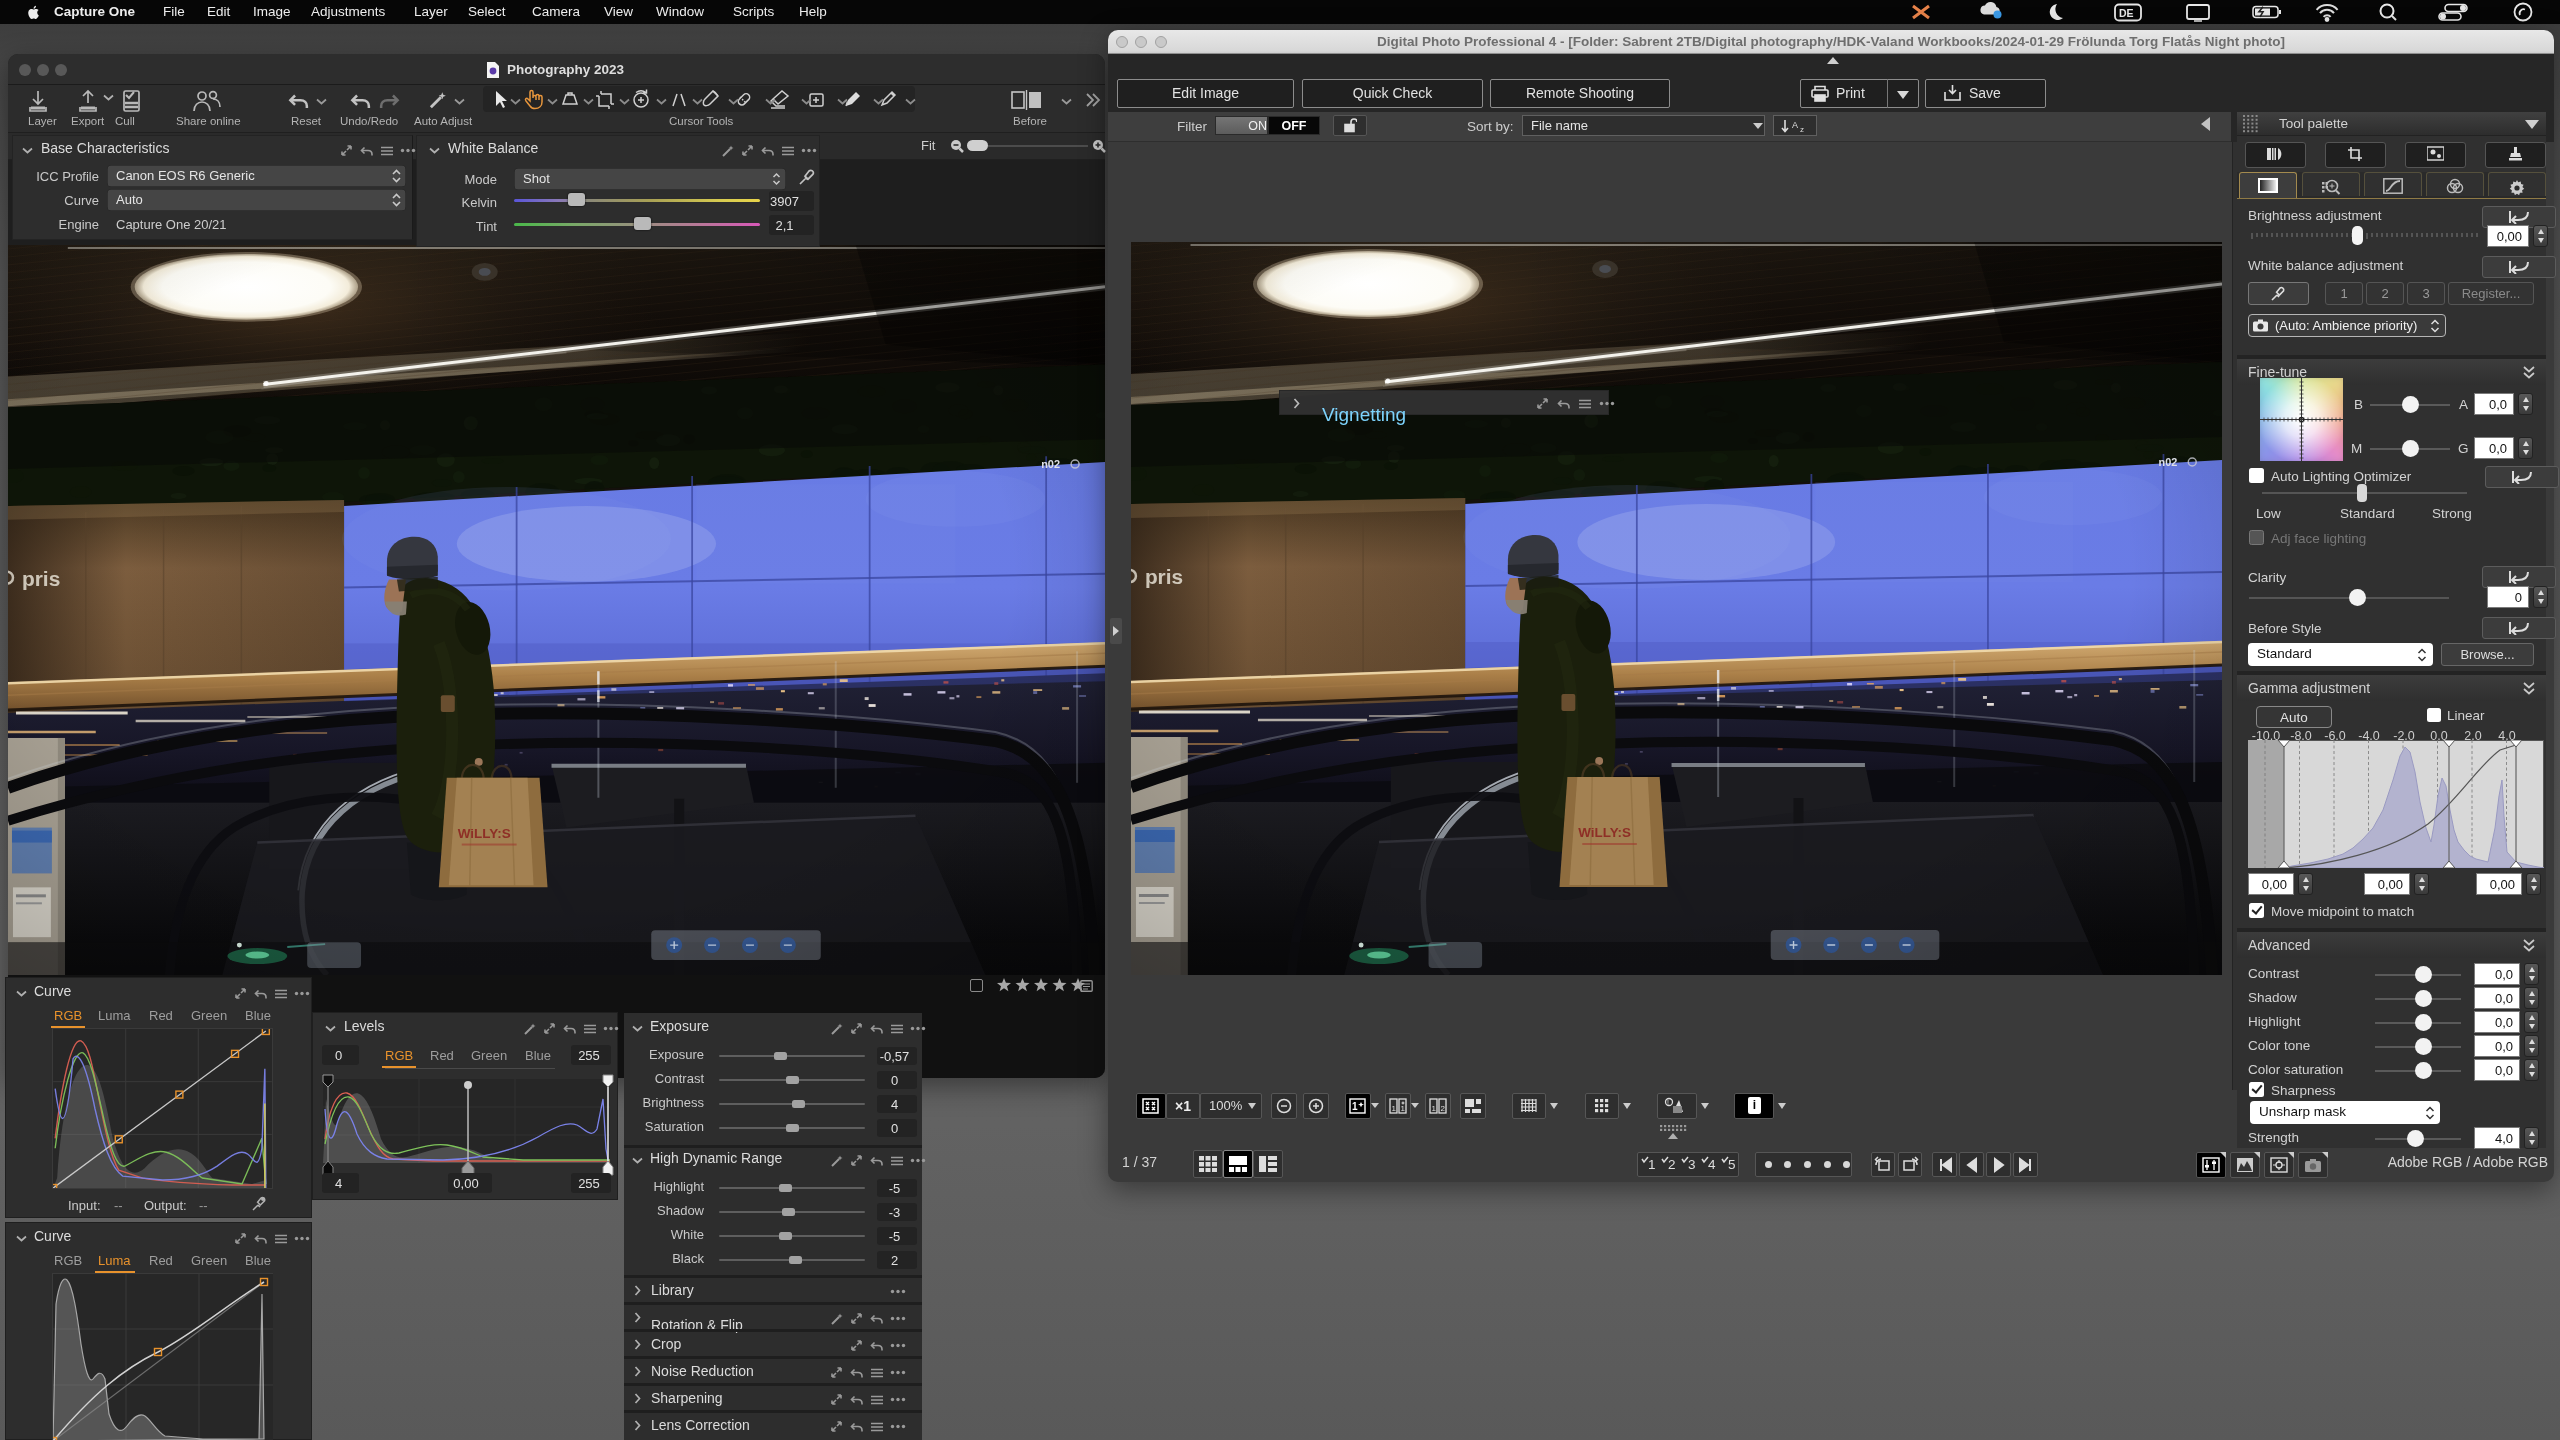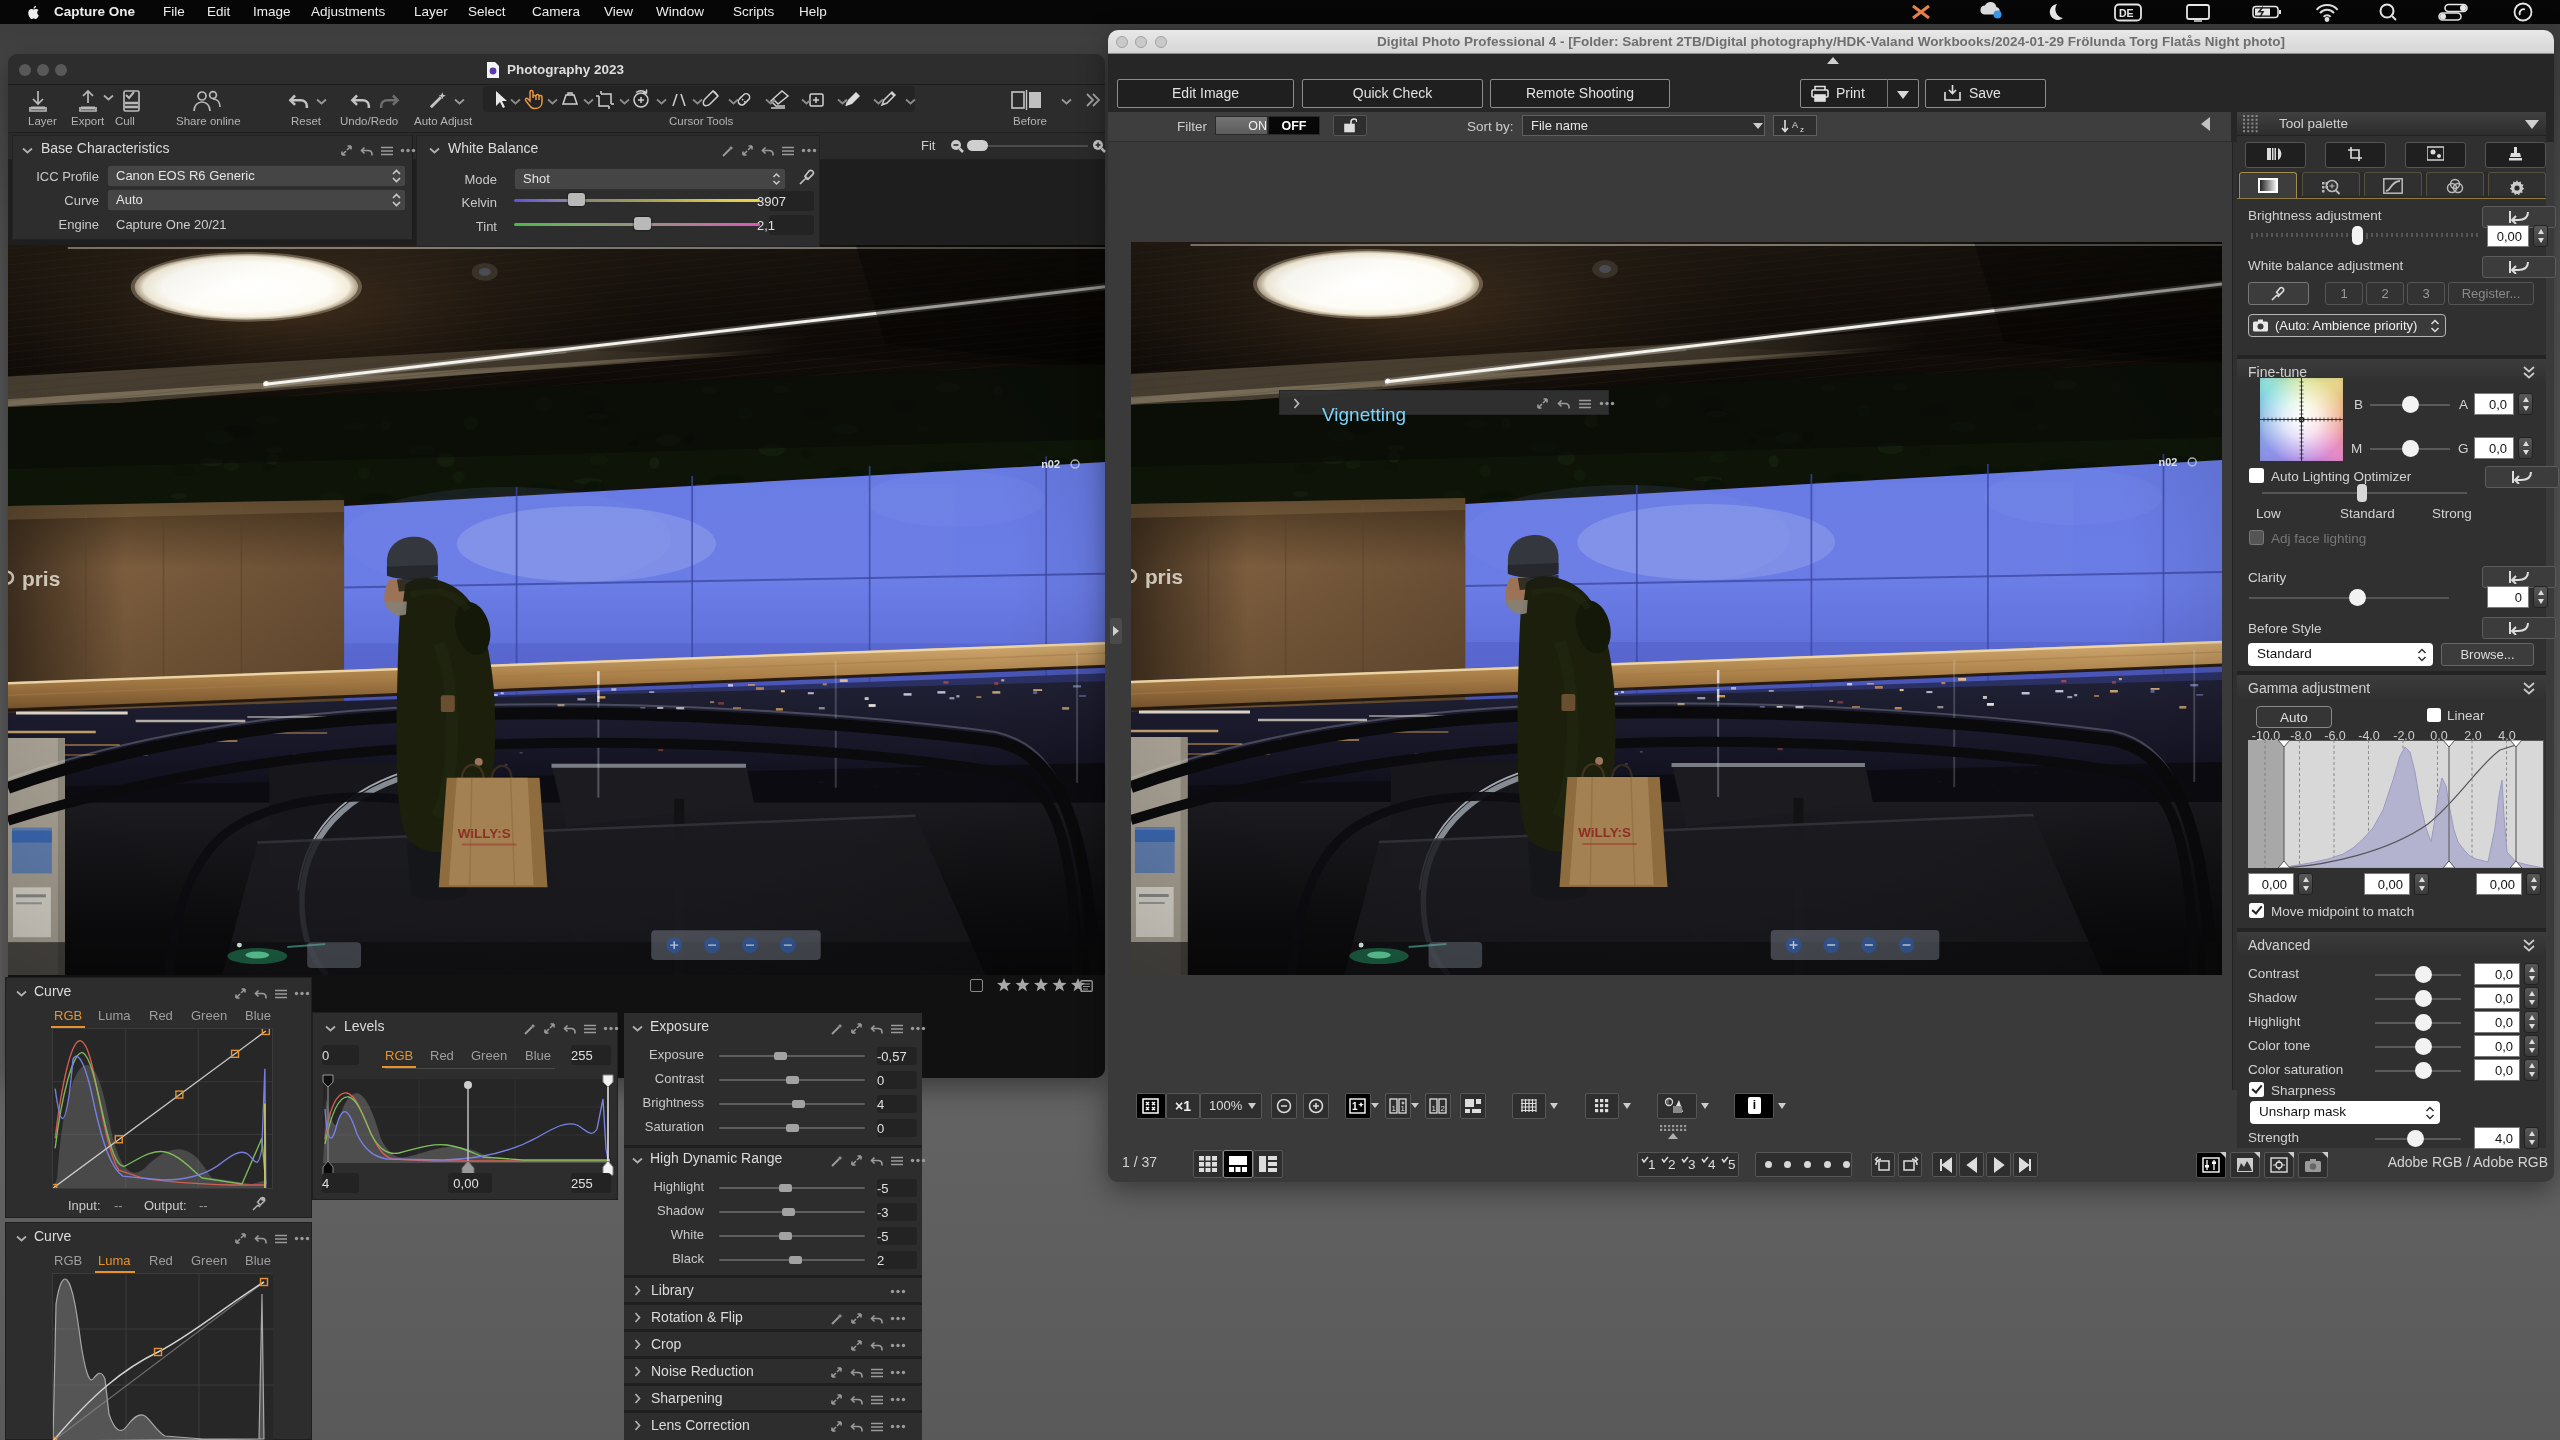--- a/index.html
+++ b/index.html
@@ -11,21 +11,21 @@
 #menubar .mi{position:absolute;top:4px;white-space:nowrap}
 .win{position:absolute;border-radius:10px;box-shadow:0 8px 28px rgba(0,0,0,0.42)}
 .tl{position:absolute;width:12px;height:12px;border-radius:50%}
 .phead{font-size:14px;color:#dcdcdc}
 svg{display:block}
 .dd{background:#454545;border-radius:4px;color:#e4e4e4;font-size:13px;position:absolute;box-shadow:0 0 0 0.5px #1c1c1c inset}
 .stp{position:absolute;right:4px;top:3px;width:11px;height:16px}
 .lbl{position:absolute;color:#c9c9c9;font-size:13px;text-align:right}
 .track{position:absolute;height:2px;background:#5e5e5e;border-radius:1px}
 .knob{position:absolute;width:13px;height:8px;background:#a2a2a2;border-radius:2.5px;top:-3px}
-.val{position:absolute;color:#e0e0e0;font-size:13px;text-align:left}
+.val{position:absolute;color:#e0e0e0;font-size:13px;text-align:center}
 .vbox{position:absolute;background:#232323;border-radius:3px}
 .wbx{position:absolute;background:#fff;border:1px solid #7a7a7a;color:#111;font-size:13px;text-align:right}
 .dstp{position:absolute;width:15px;height:22px;background:linear-gradient(180deg,#585858,#3a3a3a);border:1px solid #222;border-radius:3px}
 .dstp:before,.dstp:after{content:"";position:absolute;left:3.5px;border-left:3.5px solid transparent;border-right:3.5px solid transparent}
 .dstp:before{top:3px;border-bottom:5px solid #ddd}
 .dstp:after{bottom:3px;border-top:5px solid #ddd}
 .dlbl{position:absolute;color:#d2d2d2;font-size:13.5px}
 .rstb{position:absolute;width:74px;height:22px;background:#3c3c3c;border:1px solid #5c5c5c;border-radius:3px}
 .dpbtn{position:absolute;background:#1f1f1f;border:1px solid #8c8c8c;border-radius:2px;color:#e2e2e2;font-size:14px;text-align:center}
 .cb{position:absolute;width:15px;height:15px;background:#fff;border-radius:2.5px}
@@ -957,21 +957,21 @@
       <g fill="#9a9a9a">
         <circle cx="2.5" cy="2.5" r="1.7"></circle>
         <circle cx="8" cy="2.5" r="1.7"></circle>
         <circle cx="13.5" cy="2.5" r="1.7"></circle>
       </g>
     </svg>
     <div class="sep" style="left:0;top:289px;width:298px;height:3px"></div>
     <svg class="abs" style="left:10px;top:299px" width="7" height="11" viewBox="0 0 7 11">
       <path d="M1.5,1 L5.5,5.5 L1.5,10" stroke="#b0b0b0" stroke-width="1.7" fill="none"></path>
     </svg>
-    <div class="abs phead" style="left:27px;top:296px">Rotation &amp; Flip</div>
+    <div class="abs phead" style="left:27px;top:304px">Rotation &amp; Flip</div>
     <svg class="abs" style="left:206px;top:299px" width="14" height="14" viewBox="0 0 14 14">
       <path d="M2,12 L9,5" stroke="#9a9a9a" stroke-width="2"></path>
       <path d="M10,1.5 l0.7,1.8 1.8,0.7 -1.8,0.7 -0.7,1.8 -0.7,-1.8 -1.8,-0.7 1.8,-0.7z" fill="#9a9a9a"></path>
     </svg>
     <svg class="abs" style="left:226px;top:299px" width="13" height="13" viewBox="0 0 13 13">
       <g stroke="#9a9a9a" stroke-width="1.6" fill="none">
         <path d="M2,11 L6,7 M2,11 L2,7.5 M2,11 L5.5,11 M11,2 L7,6 M11,2 L7.5,2 M11,2 L11,5.5"></path>
       </g>
     </svg>
     <svg class="abs" style="left:246px;top:299px" width="14" height="14" viewBox="0 0 14 14">

